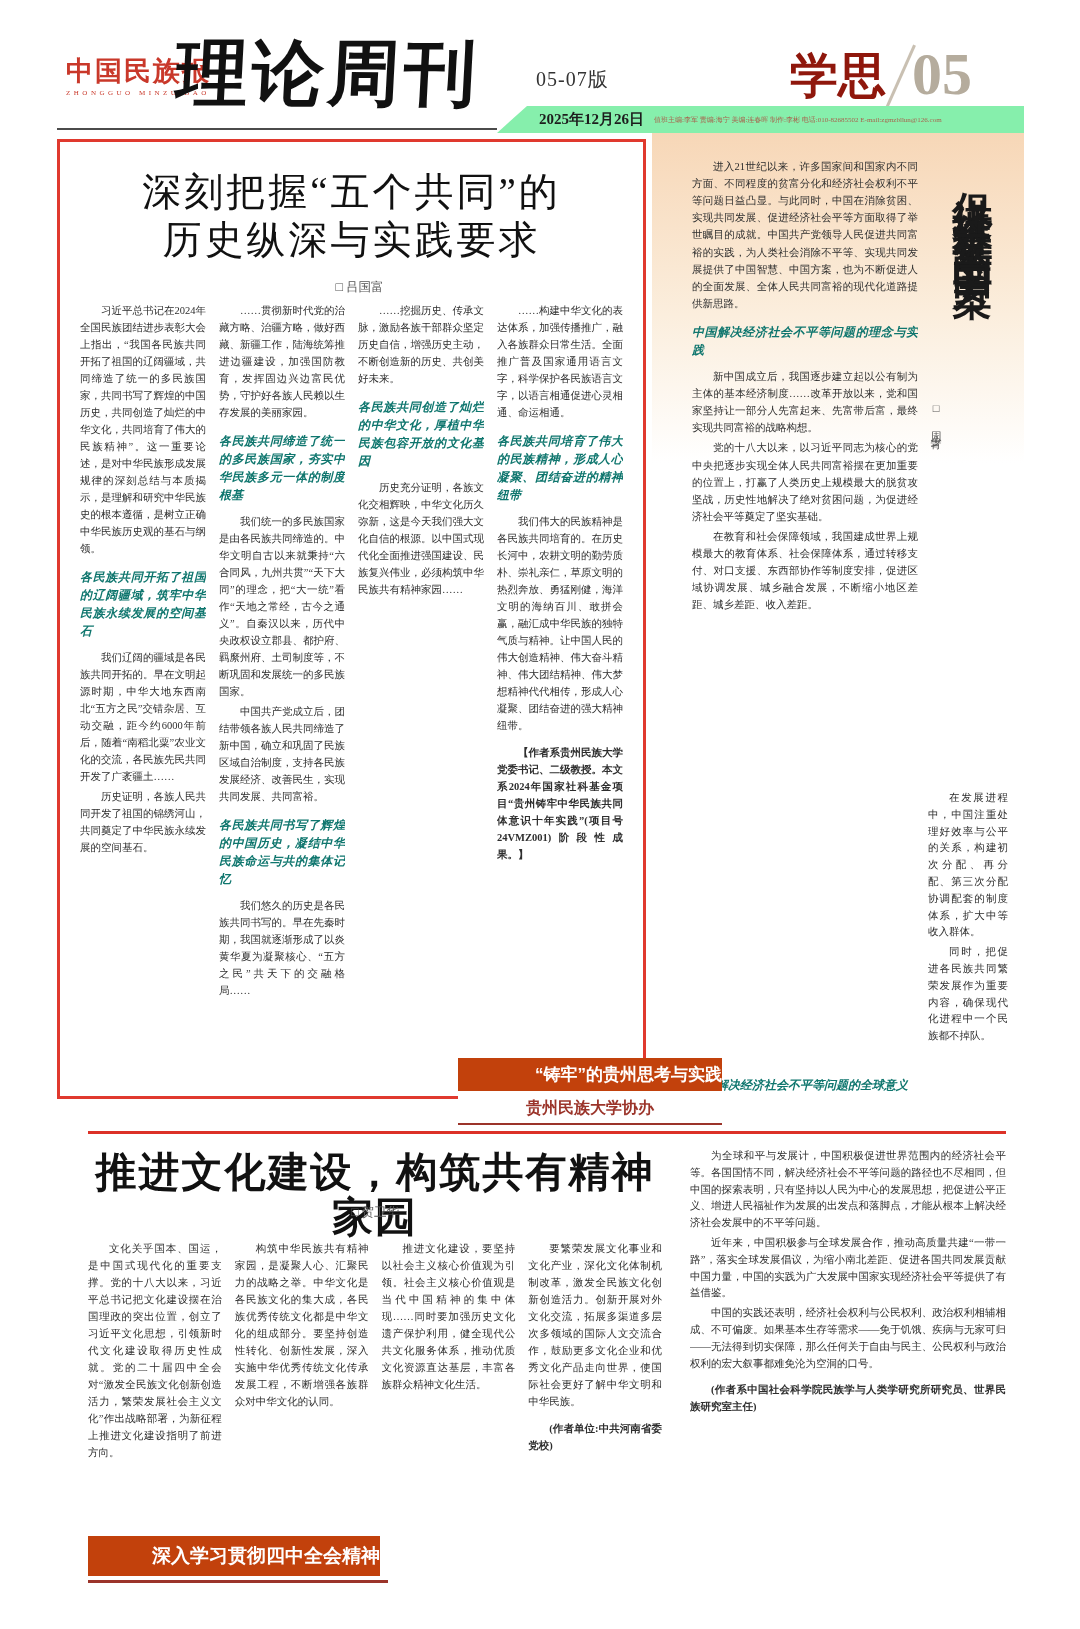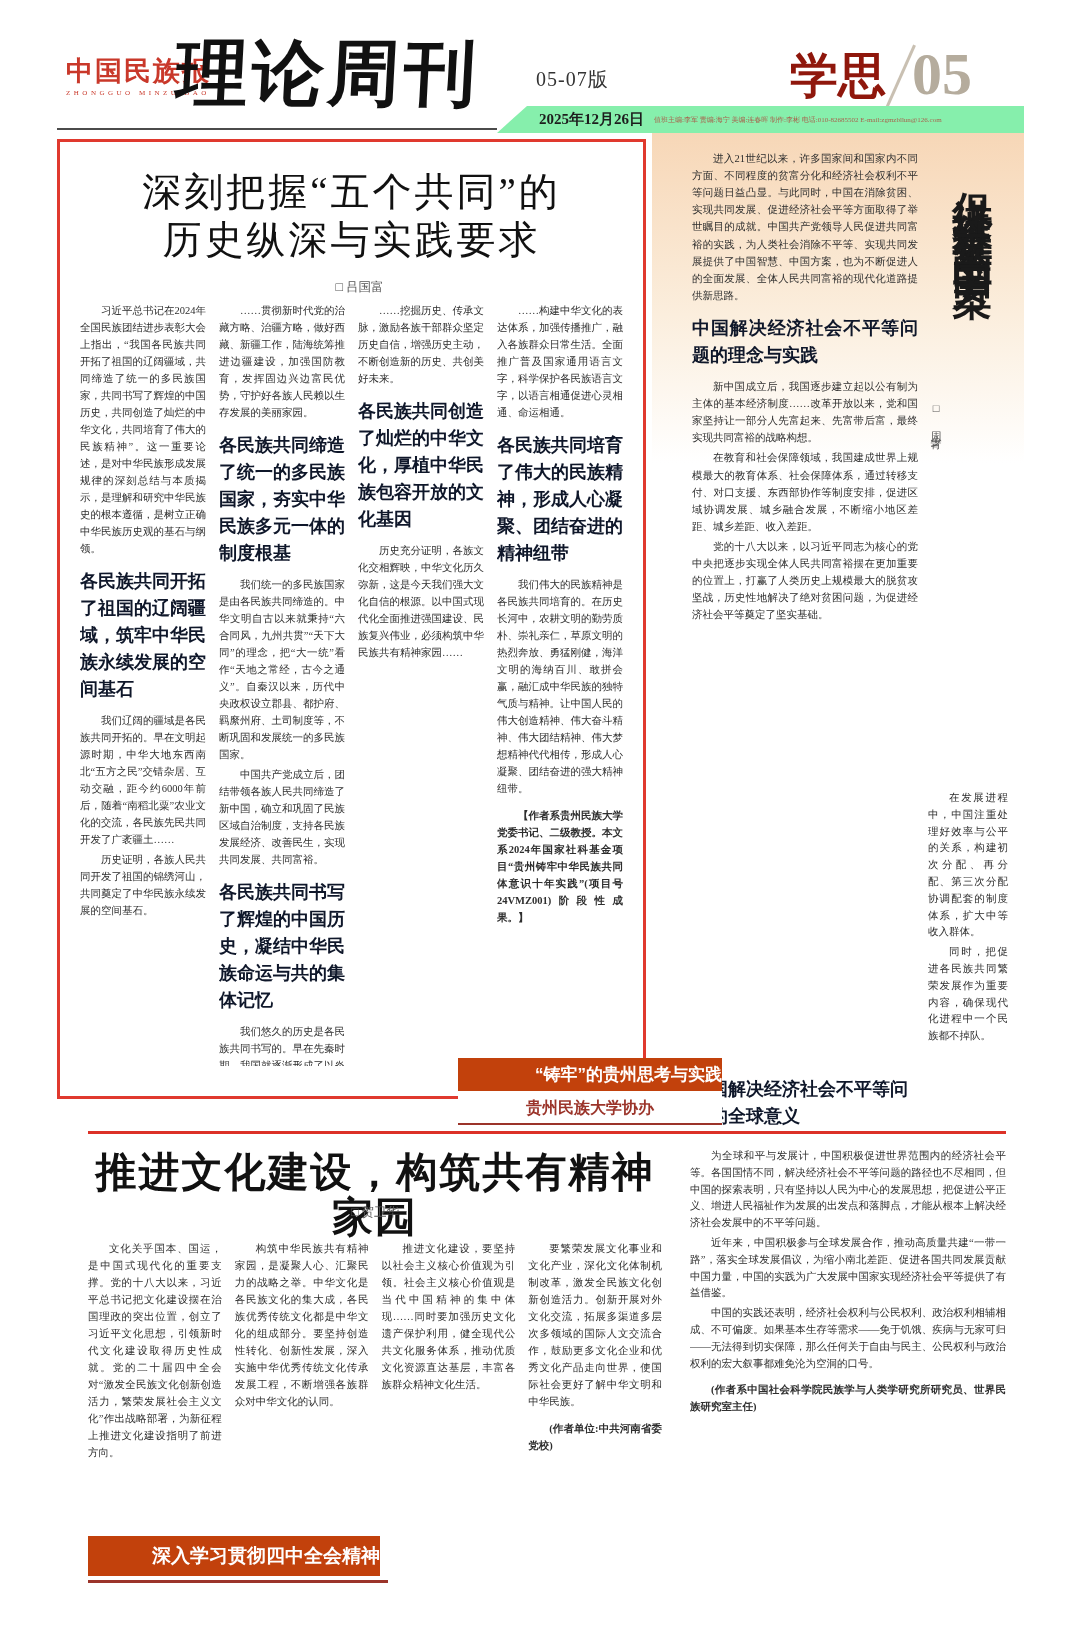--- a/index.html
+++ b/index.html
@@ -32,21 +32,21 @@
   
   .main-box{border:3px solid #e0392e;background:#ffffff;box-sizing:border-box;z-index:2;}
   .a1-headline{font-size:39px;font-weight:400;color:#111;text-align:center;line-height:1.22;letter-spacing:3px;}
   .byline{font-size:12.5px;color:#555;text-align:center;}
 
   .cols{display:flex;gap:13px;}
   .col{flex:1;font-size:10.5px;line-height:1.62;text-align:justify;color:#2e2e2e;overflow:hidden;}
   .para{margin:0 0 3px 0;text-indent:2em;}
   .subhead{
     font-family:"Liberation Sans","DejaVu Sans",sans-serif;
-    font-weight:bold;font-size:18px;line-height:1.5;margin:11px 0 9px 0;color:#0f172a;text-indent:0;
+    font-weight:bold;font-size:12px;line-height:1.5;margin:11px 0 9px 0;color:#0f766e;text-indent:0;font-style:italic;
   }
   .note{font-weight:bold;margin-top:10px;text-indent:2em;}
 
   
   .banner-red{background:#c2410c;color:#fff;font-family:"Liberation Sans","DejaVu Sans",sans-serif;
     font-weight:bold;text-align:right;}
   .banner-sub{color:#9b342a;font-weight:bold;text-align:center;font-size:16px;padding:7px 0 4px 0;
     border-bottom:2px solid #9b342a;}
   .red-line{background:#9b342a;}
 
@@ -120,26 +120,26 @@
         <div class="note">【作者系贵州民族大学党委书记、二级教授。本文系2024年国家社科基金项目“贵州铸牢中华民族共同体意识十年实践”(项目号24VMZ001)阶段性成果。】</div>
       </div>
   </div>
 </div>
 
 <div class="abs" style="left:458px;top:1058px;width:264px;z-index:6;background:#ffffff;">
   <div class="banner-red" style="font-size:17px;padding:5px 0;">“铸牢”的贵州思考与实践</div>
   <div class="banner-sub">贵州民族大学协办</div>
 </div>
 
-<div class="abs mid-col" style="left:692px;top:150px;width:226px;height:915px;z-index:2;">
+<div class="abs mid-col" style="left:692px;top:158px;width:226px;height:915px;z-index:2;">
     <div class="para">进入21世纪以来，许多国家间和国家内不同方面、不同程度的贫富分化和经济社会权利不平等问题日益凸显。与此同时，中国在消除贫困、实现共同发展、促进经济社会平等方面取得了举世瞩目的成就。中国共产党领导人民促进共同富裕的实践，为人类社会消除不平等、实现共同发展提供了中国智慧、中国方案，也为不断促进人的全面发展、全体人民共同富裕的现代化道路提供新思路。</div>
     <div class="subhead">中国解决经济社会不平等问题的理念与实践</div>
     <div class="para">新中国成立后，我国逐步建立起以公有制为主体的基本经济制度……改革开放以来，党和国家坚持让一部分人先富起来、先富带后富，最终实现共同富裕的战略构想。</div>
+    <div class="para">党的十八大以来，以习近平同志为核心的党中央把逐步实现全体人民共同富裕摆在更加重要的位置上，打赢了人类历史上规模最大的脱贫攻坚战，历史性地解决了绝对贫困问题，为促进经济社会平等奠定了坚实基础。</div>
     <div class="para">在教育和社会保障领域，我国建成世界上规模最大的教育体系、社会保障体系，通过转移支付、对口支援、东西部协作等制度安排，促进区域协调发展、城乡融合发展，不断缩小地区差距、城乡差距、收入差距。</div>
-    <div class="para">党的十八大以来，以习近平同志为核心的党中央把逐步实现全体人民共同富裕摆在更加重要的位置上，打赢了人类历史上规模最大的脱贫攻坚战，历史性地解决了绝对贫困问题，为促进经济社会平等奠定了坚实基础。</div>
   </div>
 
 <div class="abs subhead" style="left:692px;top:1076px;width:226px;z-index:2;margin:0;">中国解决经济社会不平等问题的全球意义</div>
 
 <div class="abs vert-title" style="left:952px;top:160px;height:780px;z-index:2;">促进经济社会平等的中国方案</div>
 <div class="abs vert-byline" style="left:928px;top:402px;height:120px;z-index:2;">□ 周少青</div>
 
 <div class="abs strip-col" style="left:928px;top:790px;width:80px;height:305px;z-index:2;">
     <div class="para">在发展进程中，中国注重处理好效率与公平的关系，构建初次分配、再分配、第三次分配协调配套的制度体系，扩大中等收入群体。</div>
     <div class="para">同时，把促进各民族共同繁荣发展作为重要内容，确保现代化进程中一个民族都不掉队。</div>

